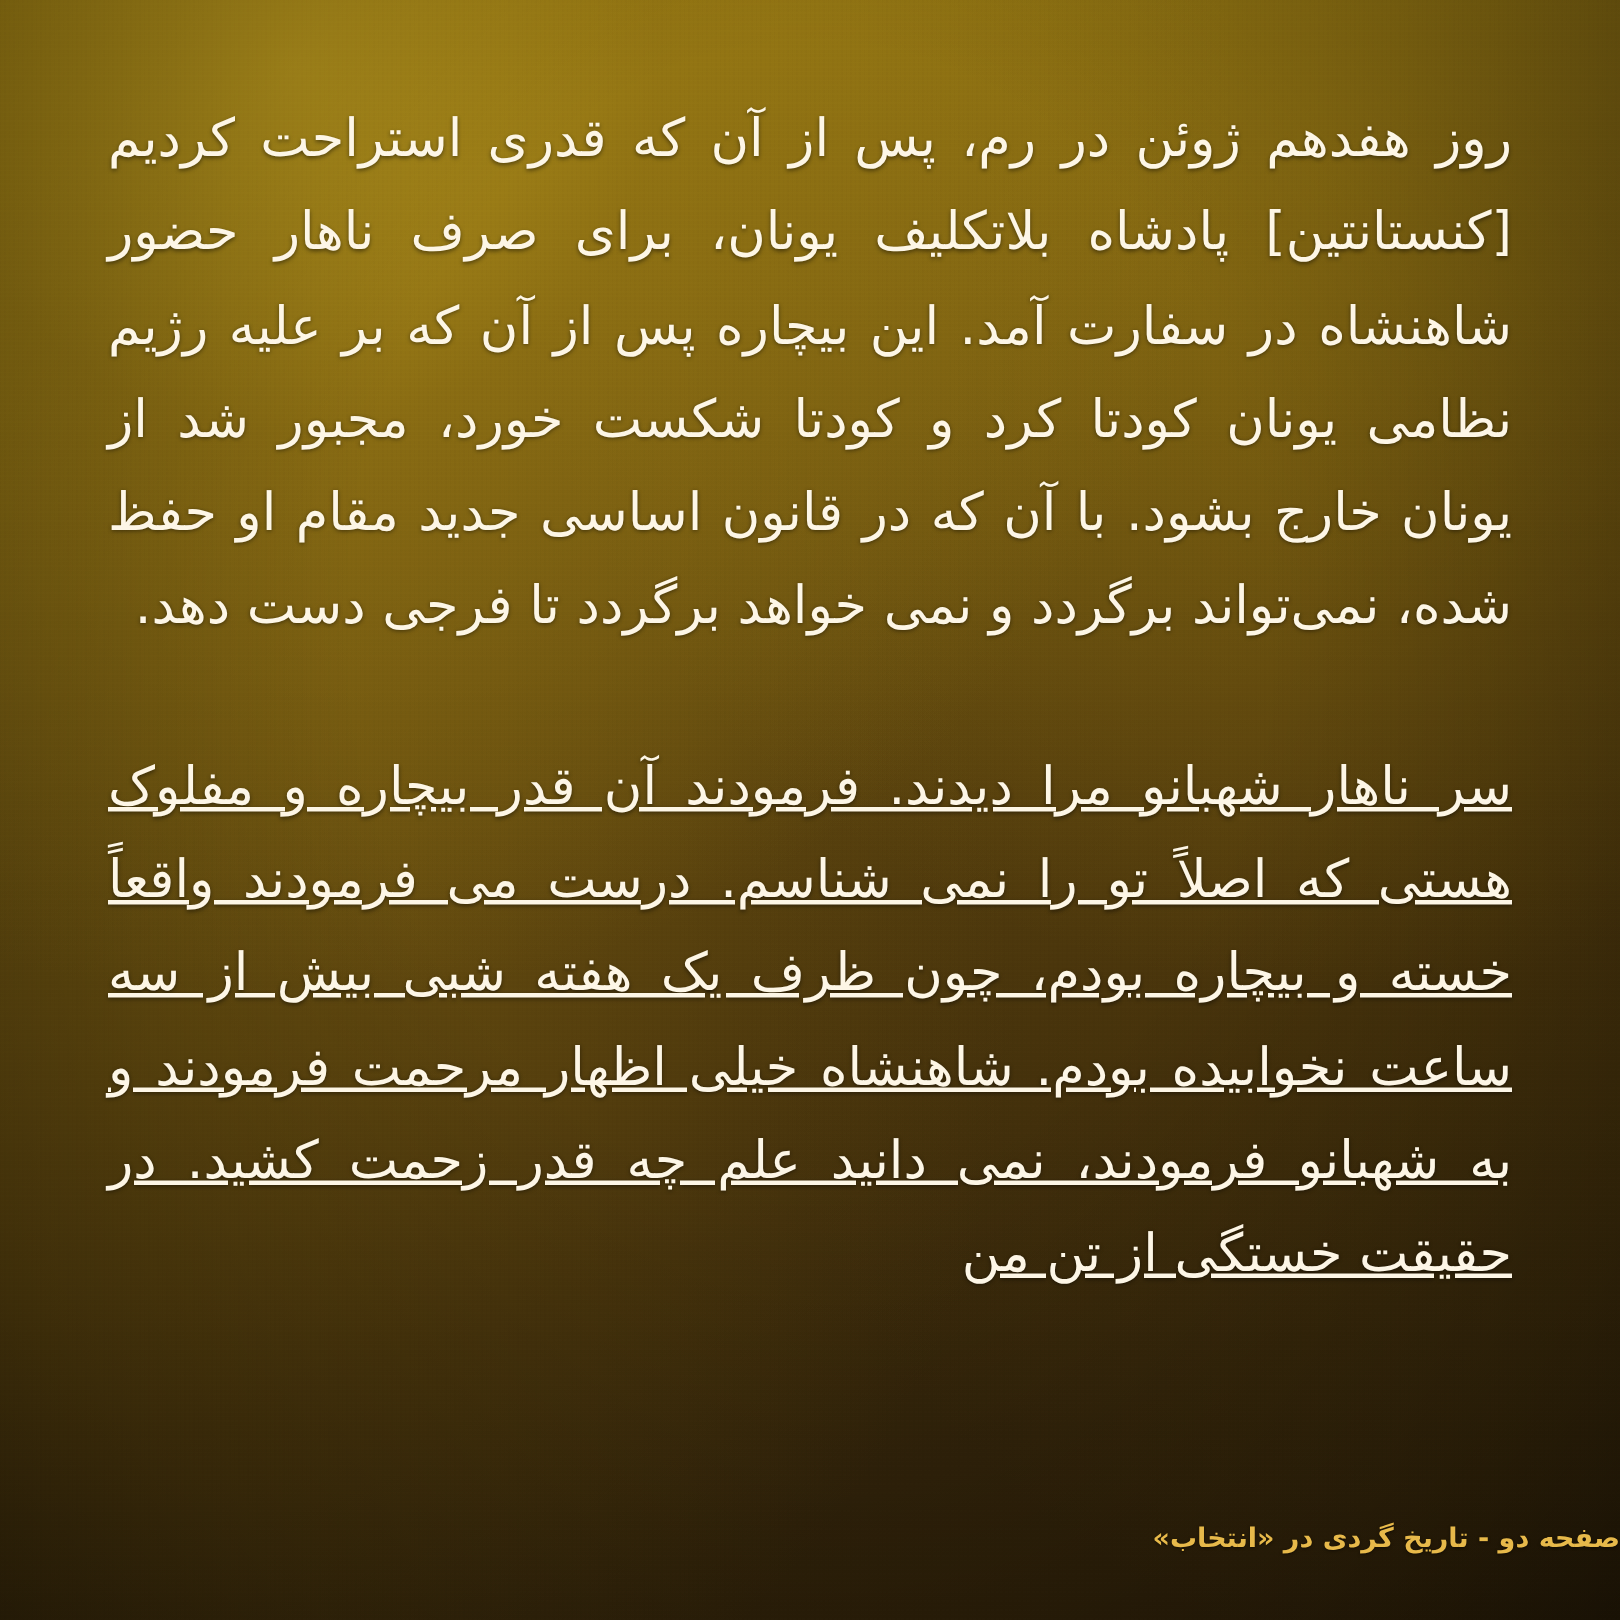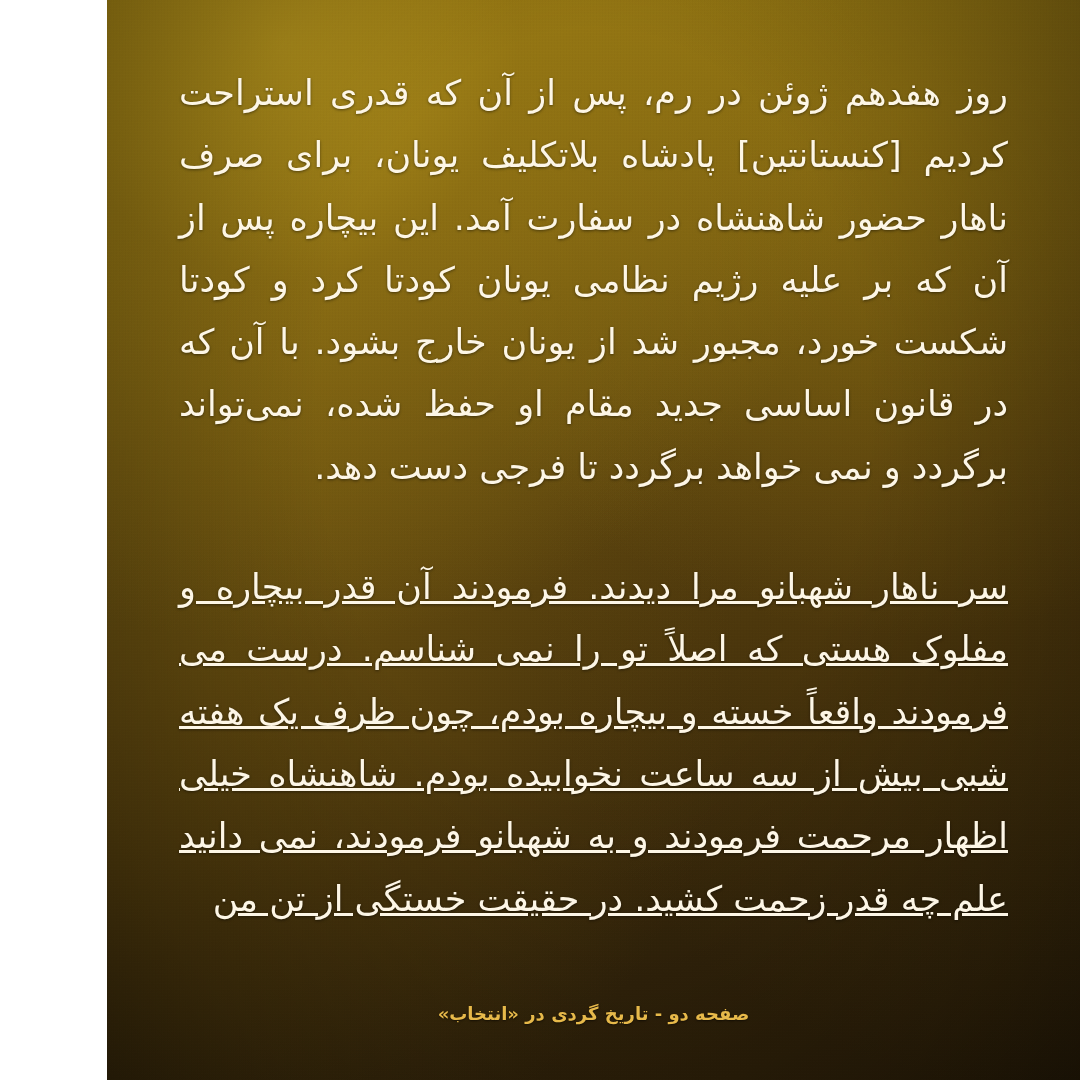--- a/index.html
+++ b/index.html
@@ -8,21 +8,21 @@
   }
   body {
     width: 1080px;
     height: 1080px;
     overflow: hidden;
     font-family: "DejaVu Sans", "Liberation Sans", sans-serif;
   }
 
   .page {
     position: relative;
-    width: 973px;
+    width: 1080px;
     height: 1080px;
     box-sizing: border-box;
     
     background:
       radial-gradient(circle at 18% 4%, rgba(176,144,28,0.95) 0%, rgba(150,118,20,0.55) 18%, rgba(0,0,0,0) 46%),
       radial-gradient(circle at 82% 10%, rgba(156,124,18,0.55) 0%, rgba(0,0,0,0) 42%),
       radial-gradient(circle at 10% 62%, rgba(120,92,16,0.45) 0%, rgba(0,0,0,0) 48%),
       radial-gradient(circle at 95% 55%, rgba(96,70,12,0.40) 0%, rgba(0,0,0,0) 45%),
       linear-gradient(160deg, #a8870f 0%, #8d7212 14%, #6e5510 32%, #523c0d 52%, #3e2c0b 68%, #33240a 82%, #2b1e08 100%);
     overflow: hidden;
@@ -68,22 +68,22 @@
     text-shadow: 0 1px 3px rgba(0,0,0,0.45);
   }
 
   .para { margin: 0 0 0 0; }
   .para + .para { margin-top: 58px; text-decoration: underline; }
 
   .footer {
     position: absolute;
     left: 0;
     right: 0;
-    bottom: 56px;
-    text-align: center;
+    bottom: 44px;
+    text-align: right;
     color: #e7b94a;
     font-size: 18px;
     font-weight: bold;
     letter-spacing: 0px;
     text-shadow: 0 1px 2px rgba(0,0,0,0.5);
   }
 </style>
 </head>
 <body>
 

